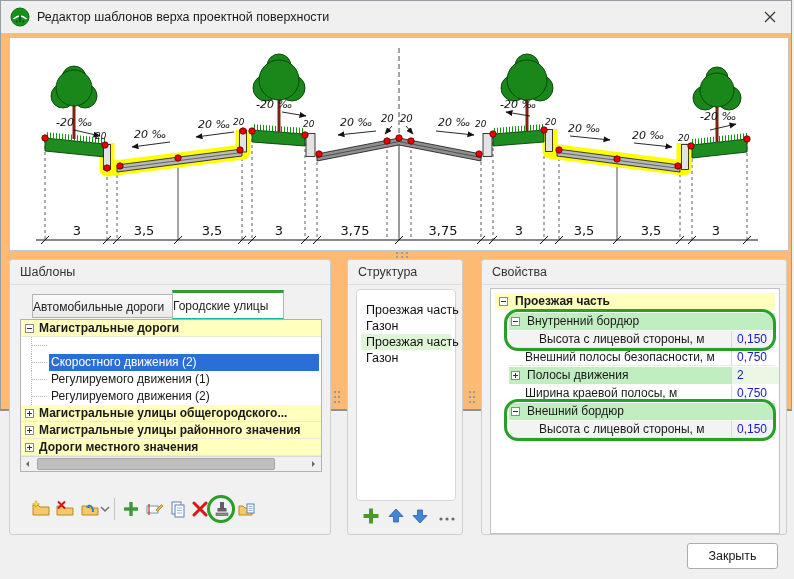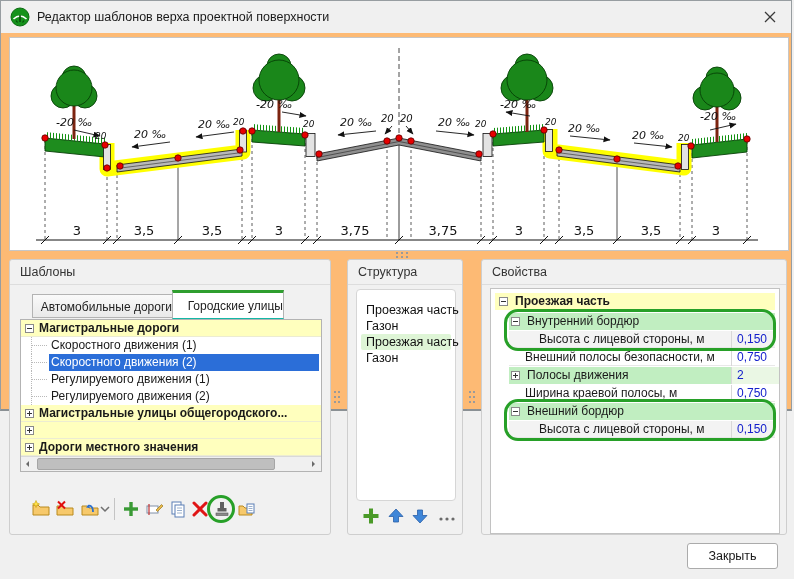--- a/index.html
+++ b/index.html
@@ -16,21 +16,21 @@
   .grip-h{position:absolute;left:387px;top:2px;width:2px;height:2px;background:#9a9a9a;box-shadow:5px 0 #9a9a9a,10px 0 #9a9a9a,0 4px #9a9a9a,5px 4px #9a9a9a,10px 4px #9a9a9a;}
   
   .panel{position:absolute;top:258px;height:276px;background:#f1f1f1;border:1px solid #cecece;border-radius:3px;box-sizing:border-box;}
   .pcap{height:24px;line-height:24px;padding-left:10px;font-size:12.5px;color:#333;border-bottom:1px solid #ddd;}
   .panel-templates{left:8px;width:322px;}
   .panel-structure{left:346px;width:116px;}
   .panel-props{left:480px;width:306px;}
   .vgrip{position:absolute;width:10px;height:20px;top:388px;}
   .grip-v{position:absolute;left:2px;top:2px;width:2px;height:2px;background:#9a9a9a;box-shadow:4px 0 #9a9a9a,0 5px #9a9a9a,4px 5px #9a9a9a,0 10px #9a9a9a,4px 10px #9a9a9a;}
   
-  .tab{position:absolute;height:24px;line-height:24px;text-align:right;font-size:12px;color:#222;background:linear-gradient(#fafafa,#e9e9e9);border:1px solid #b3b3b3;box-sizing:border-box;cursor:pointer;}
+  .tab{position:absolute;height:24px;line-height:24px;text-align:left;font-size:12px;color:#222;background:linear-gradient(#fafafa,#e9e9e9);border:1px solid #b3b3b3;box-sizing:border-box;cursor:pointer;}
   .tab0{left:22px;top:34px;width:140px;border-right:none;}
   .tab1{left:162px;top:30px;width:112px;height:29px;line-height:27px;background:#fff;border-top:3px solid #2f9e2f;border-bottom:1px solid #14b8a6;}
   
   .treebox{position:absolute;left:10px;top:59px;width:302px;height:153px;background:#fff;border:1px solid #b3b3b3;box-sizing:border-box;overflow:hidden;}
   .trow{position:absolute;left:0;width:300px;height:17px;line-height:17px;font-size:12px;color:#1a1a1a;white-space:nowrap;}
   .trow.group{background:#ffffbe;font-weight:bold;border-bottom:1px solid #ececd2;box-sizing:border-box;}
   .tlabel{position:absolute;left:30px;top:0;}
   .trow.group .tlabel{left:18px;text-align:center;}
   .trow .sel{position:absolute;left:28px;right:2px;top:0;bottom:0;background:#2b6ed8;color:#fff;padding-left:2px;}
   .dotv{position:absolute;left:10px;top:0;bottom:0;border-left:1px dotted #b9b9b9;}
@@ -321,21 +321,20 @@
     <div class="treebox">
       <div class="trow group" style="top:0;">
         <span class="exp">
             <i class="h"></i>
           </span>
         <span class="tlabel">Магистральные дороги</span>
       </div>
       <div class="trow" style="top:17px;">
         <span class="dotv"></span>
           <span class="doth"></span>
-        <span class="tlabel">Скоростного движения (1)</span>
       </div>
       <div class="trow" style="top:34px;">
         <span class="dotv"></span>
           <span class="doth"></span>
         <span class="sel">Скоростного движения (2)</span>
       </div>
       <div class="trow" style="top:51px;">
         <span class="dotv"></span>
           <span class="doth"></span>
         <span class="tlabel">Регулируемого движения (1)</span>
@@ -350,20 +349,21 @@
             <i class="h"></i>
             <i class="v"></i>
           </span>
         <span class="tlabel">Магистральные улицы общегородского...</span>
       </div>
       <div class="trow group" style="top:102px;">
         <span class="exp plus">
             <i class="h"></i>
             <i class="v"></i>
           </span>
+        <span class="tlabel">Магистральные улицы районного значения</span>
       </div>
       <div class="trow group" style="top:119px;">
         <span class="exp plus">
             <i class="h"></i>
             <i class="v"></i>
           </span>
         <span class="tlabel">Дороги местного значения</span>
       </div>
       <div class="hscroll">
         <span class="sb-btn left">

